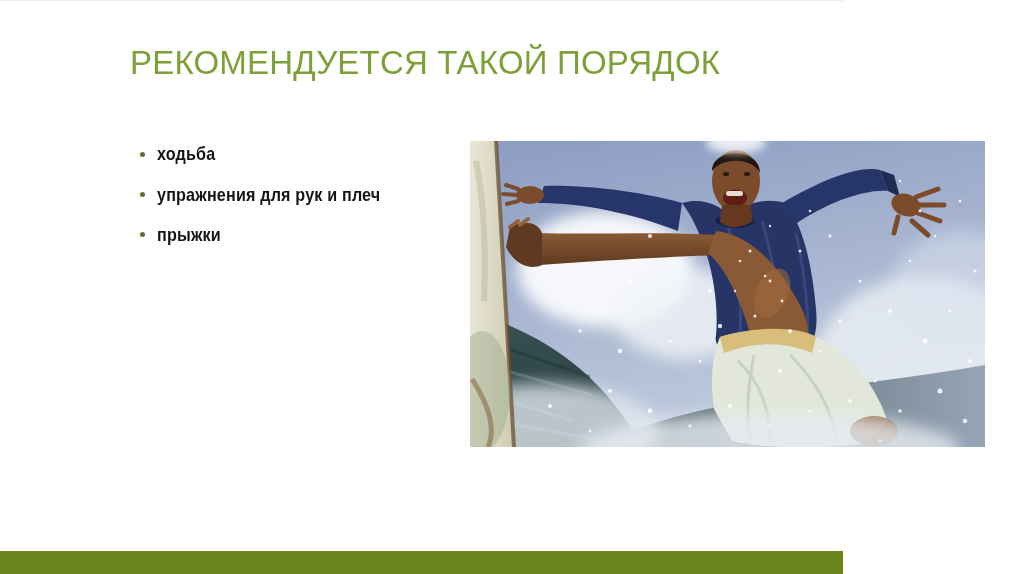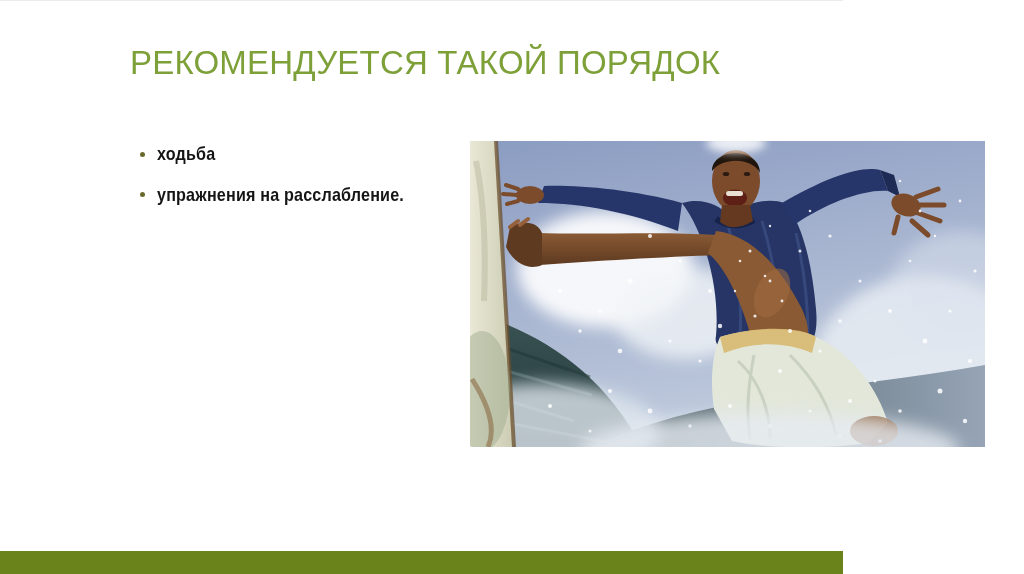--- a/index.html
+++ b/index.html
@@ -39,21 +39,25 @@
     <span>РЕКОМЕНДУЕТСЯ ТАКОЙ ПОРЯДОК</span>
   </h1>
 
   <ul class="bullet-list">
     <li>
       <span class="dot"></span>
       <span class="item-label">ходьба</span>
     </li>
     <li>
       <span class="dot"></span>
-      <span class="item-label">упражнения на расслабление.</span>
+      <span class="item-label">упражнения для рук и плеч</span>
+    </li>
+    <li>
+      <span class="dot"></span>
+      <span class="item-label">прыжки</span>
     </li>
   </ul>
 
   <div class="photo" role="img" aria-label="Юный сёрфер на волне с доской для сёрфинга">
     <svg viewBox="0 0 515 306" preserveAspectRatio="none">
       <defs>
         <linearGradient id="sky" x1="0" y1="0" x2="0.3" y2="1">
           <stop offset="0" stop-color="#8B9CC2"></stop>
           <stop offset="1" stop-color="#C0CBDD"></stop>
         </linearGradient>

